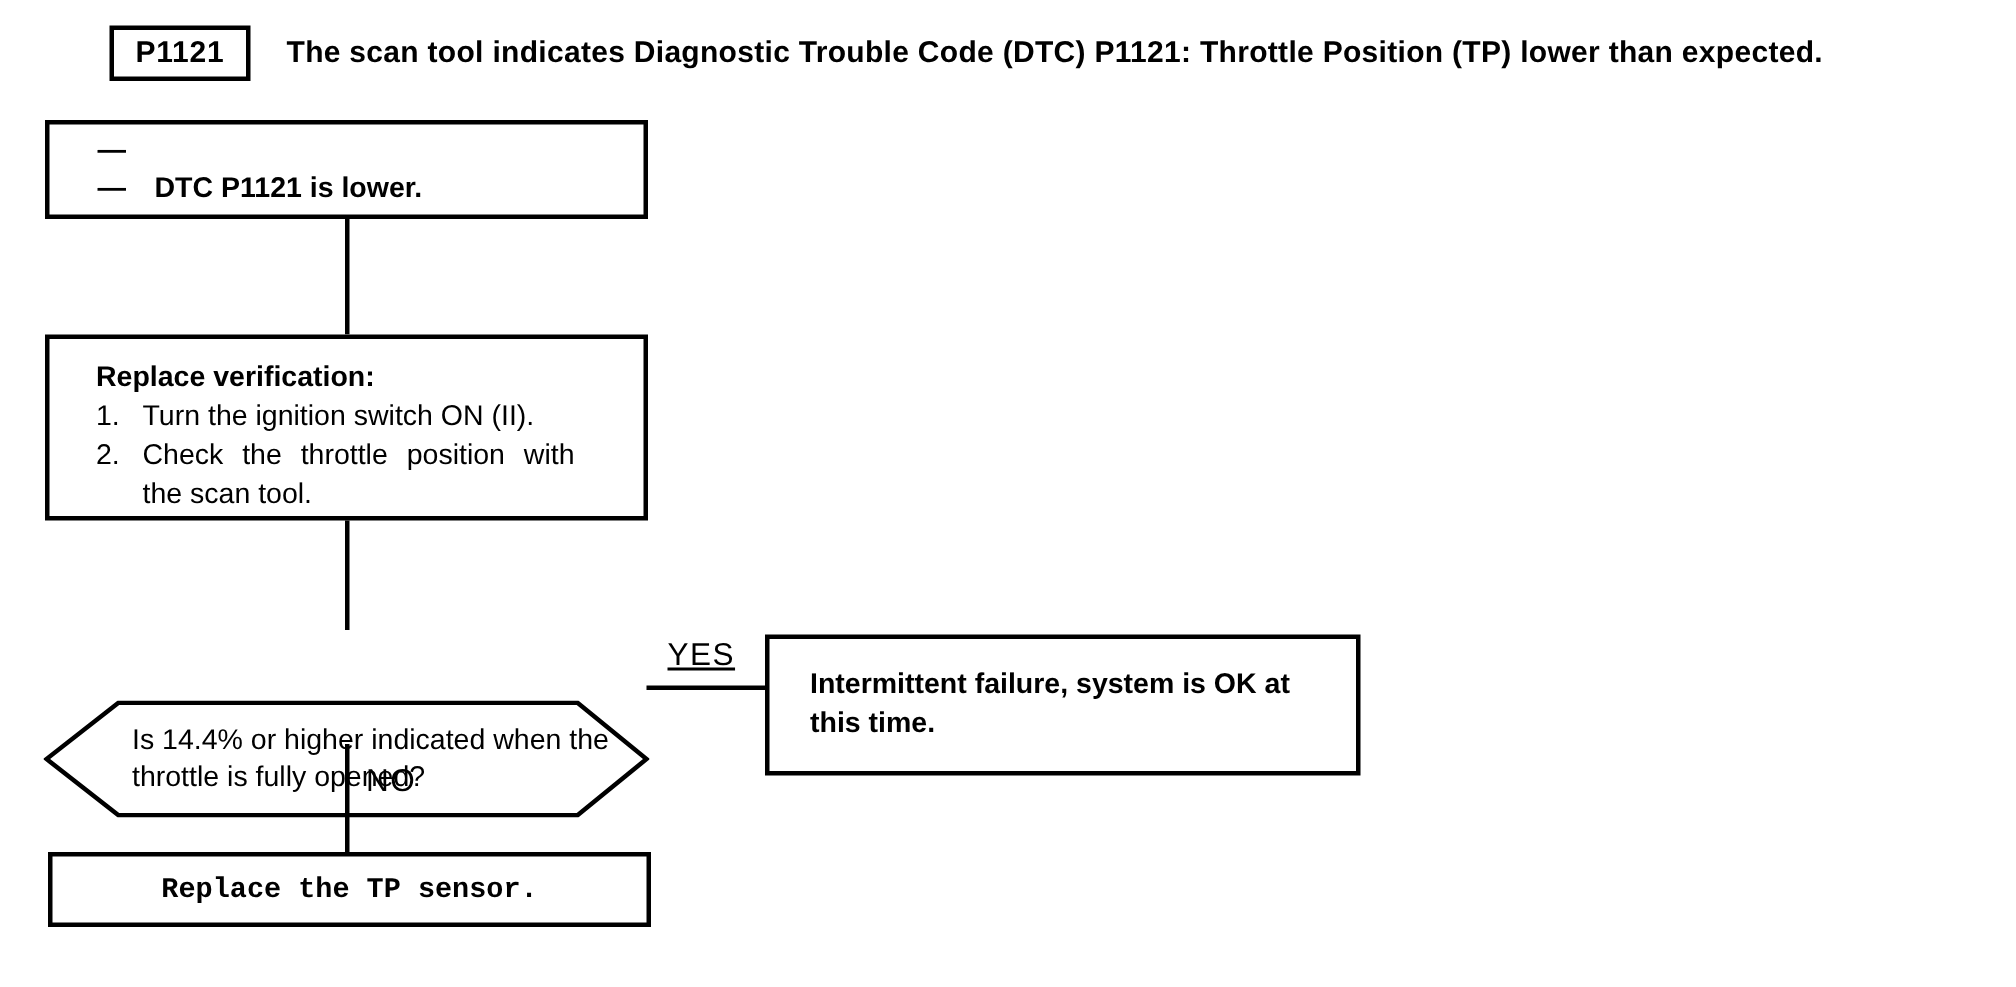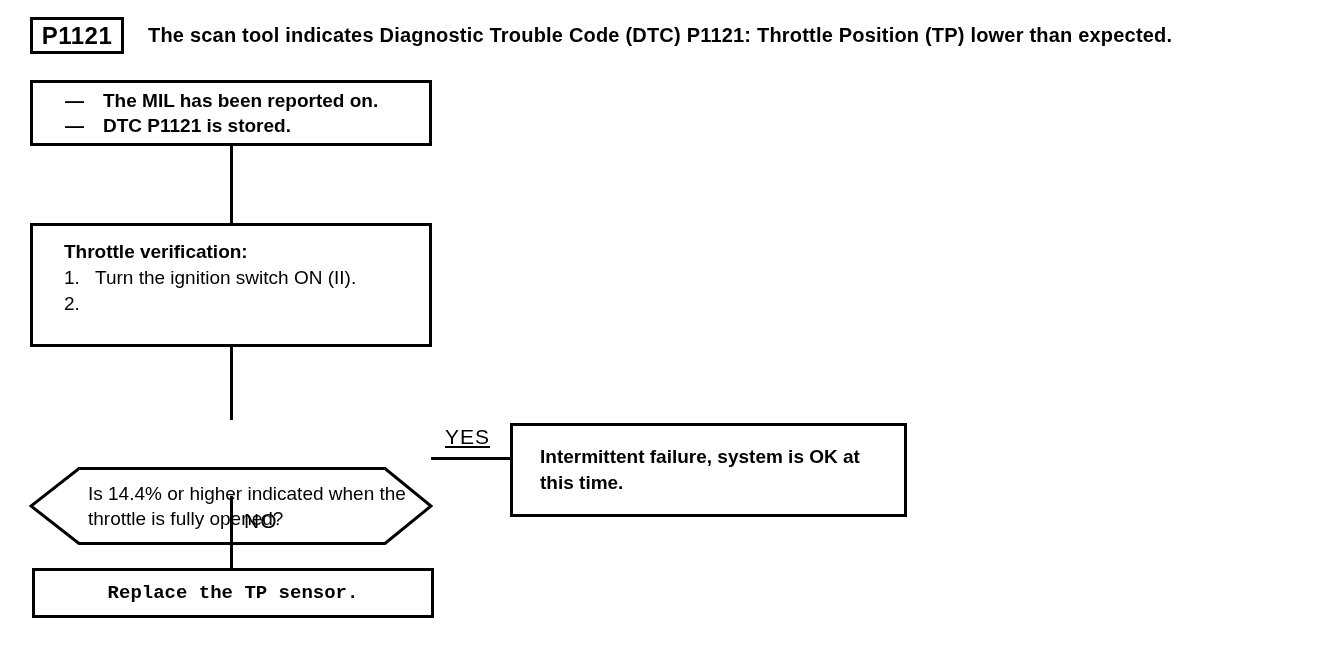--- a/index.html
+++ b/index.html
@@ -28,22 +28,23 @@
     white-space: nowrap;
   }
   .code-box {
     border: 3px solid #000;
     width: 88px;
     height: 31px;
     display: flex;
     align-items: center;
     justify-content: center;
     font-weight: 700;
-    font-size: 24px;
+    font-size: 20px;
     letter-spacing: 0.5px;
+    margin-left: 43px;
   }
   .header-text {
     font-size: 20px;
     font-weight: 700;
     letter-spacing: 0.2px;
   }
 
   
   .box {
     position: absolute;
@@ -180,38 +181,38 @@
   <div class="header">
     <div class="code-box">
       <span>P1121</span>
     </div>
     <div class="header-text">The scan tool indicates Diagnostic Trouble Code (DTC) P1121: Throttle Position (TP) lower than expected.</div>
   </div>
 
   <div class="box box-a">
     <div class="dash-row">
       <span class="dash">—</span>
-      <span>The MIL has been reported on.</span>
     </div>
     <div class="dash-row">
       <span class="dash">—</span>
-      <span>DTC P1121 is stored.</span>
+      <span>DTC P1121 is lower.</span>
     </div>
   </div>
 
   <div class="vline v1"></div>
 
   <div class="box box-b">
-    <div class="vb-title">Throttle verification:</div>
+    <div class="vb-title">Replace verification:</div>
     <div class="step">
       <span class="step-num">1.</span>
       <span class="step-text">Turn the ignition switch ON (II).</span>
     </div>
     <div class="step">
       <span class="step-num">2.</span>
+      <span class="step-text step-justify">Check the throttle position with the scan tool.</span>
     </div>
   </div>
 
   <div class="vline v2"></div>
 
   <div class="hex-wrap">
     <svg width="404" height="78" viewBox="0 0 404 78">
       <polygon points="50,1.5 356,1.5 402,39 356,76.5 50,76.5 2,39" fill="#ffffff" stroke="#000000" stroke-width="3"></polygon>
     </svg>
     <div class="hex-text">Is 14.4% or higher indicated when the throttle is fully opened?</div>

